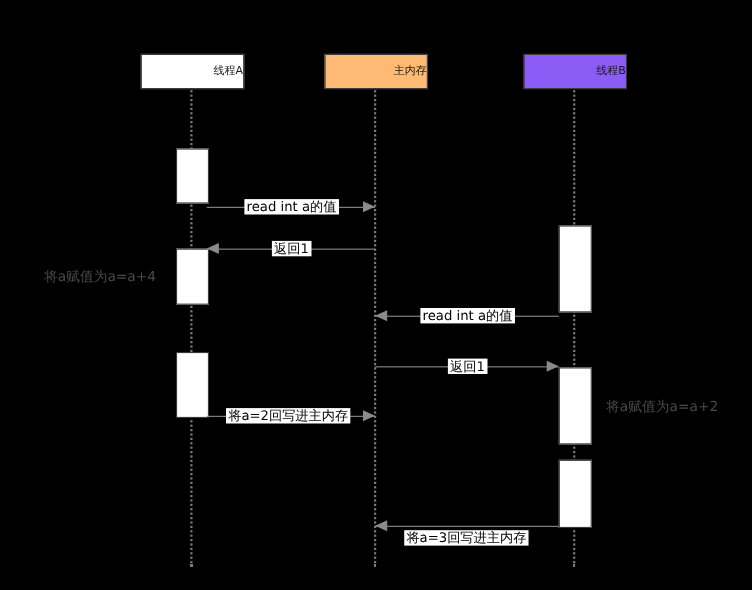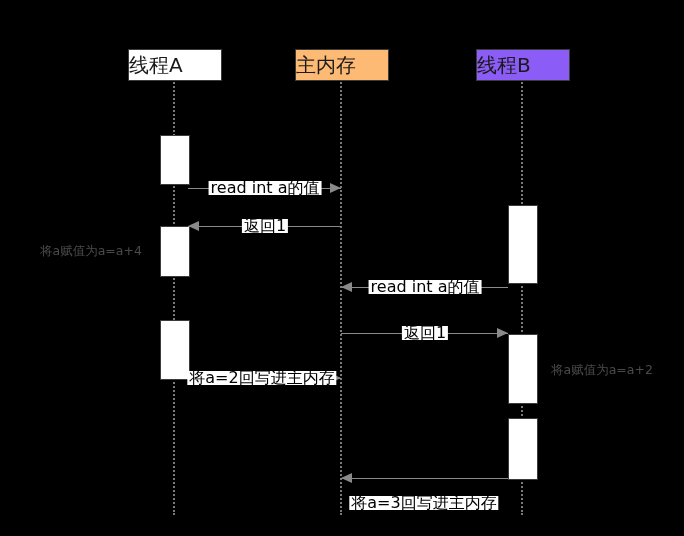--- a/index.html
+++ b/index.html
@@ -4,34 +4,34 @@
 <title>Sequence Diagram</title>
 <style>
   html,body{margin:0;padding:0;background:#000;}
   body{width:684px;height:536px;overflow:hidden;
        font-family:"DejaVu Sans","Liberation Sans",sans-serif;}
   #canvas{position:relative;width:684px;height:536px;background:#000;}
 
   .lifeline-line{position:absolute;width:0;border-left:2px dotted #7a7a7a;}
 
   .actor-box{position:absolute;background:#ffffff;border:1px solid #3b3b3b;
-             display:flex;align-items:center;justify-content:flex-start;
-             color:#1a1a1a;font-size:20px;line-height:1;}
+             display:flex;align-items:center;justify-content:flex-end;
+             color:#1a1a1a;font-size:10px;line-height:1;}
 
   .activation{position:absolute;background:#ffffff;border:1px solid #3b3b3b;}
 
   .msg-line{position:absolute;height:0;border-top:1px solid #8a8a8a;}
 
   .arrow-head{position:absolute;width:0;height:0;
               border-top:5px solid transparent;border-bottom:5px solid transparent;}
   .arrow-right{border-left:11px solid #8a8a8a;}
   .arrow-left{border-right:11px solid #8a8a8a;}
 
   .msg-label{position:absolute;background:#ffffff;color:#000000;
-             font-size:16px;line-height:14px;padding:0 2px;white-space:nowrap;
+             font-size:12px;line-height:14px;padding:0 2px;white-space:nowrap;
              transform:translateX(-50%);}
 
   .note-label{position:absolute;color:#4a4a4a;background:transparent;
               font-size:12.5px;line-height:15px;white-space:nowrap;}
 </style>
 </head>
 <body>
 
 <div id="canvas">
     <div class="lifeline-line" style="left: 173px; top: 79px; height: 436px; border-left-color: rgb(122, 122, 122);"></div>
@@ -62,16 +62,16 @@
     <div class="arrow-head arrow-left" style="top: 282px; left: 341px; border-right-color: rgb(138, 138, 138);"></div>
     <div class="msg-label" style="left: 425px; top: 280px;">read int a的值</div>
     <div class="msg-line" style="left: 341px; top: 333px; width: 167px; border-top-color: rgb(138, 138, 138);"></div>
     <div class="arrow-head arrow-right" style="top: 328px; left: 497px; border-left-color: rgb(138, 138, 138);"></div>
     <div class="msg-label" style="left: 425px; top: 326px;">返回1</div>
     <div class="msg-line" style="left: 188px; top: 378px; width: 153px; border-top-color: rgb(138, 138, 138);"></div>
     <div class="arrow-head arrow-right" style="top: 373px; left: 330px; border-left-color: rgb(138, 138, 138);"></div>
     <div class="msg-label" style="left: 262px; top: 371px;">将a=2回写进主内存</div>
     <div class="msg-line" style="left: 341px; top: 478px; width: 167px; border-top-color: rgb(138, 138, 138);"></div>
     <div class="arrow-head arrow-left" style="top: 473px; left: 341px; border-right-color: rgb(138, 138, 138);"></div>
-    <div class="msg-label" style="left: 424px; top: 496px;">将a=3回写进主内存</div>
+    <div class="msg-label" style="left: 424px; top: 482px;">将a=3回写进主内存</div>
     <div class="note-label" style="left: 40px; top: 243px; color: rgb(74, 74, 74);">将a赋值为a=a+4</div>
     <div class="note-label" style="left: 551px; top: 362px; color: rgb(74, 74, 74);">将a赋值为a=a+2</div>
   </div>
 
 </body></html>

